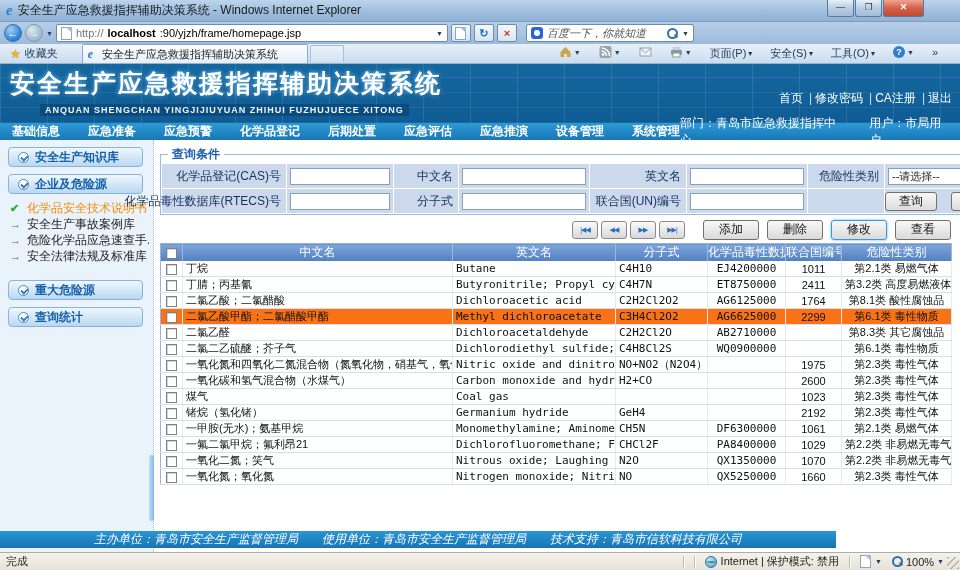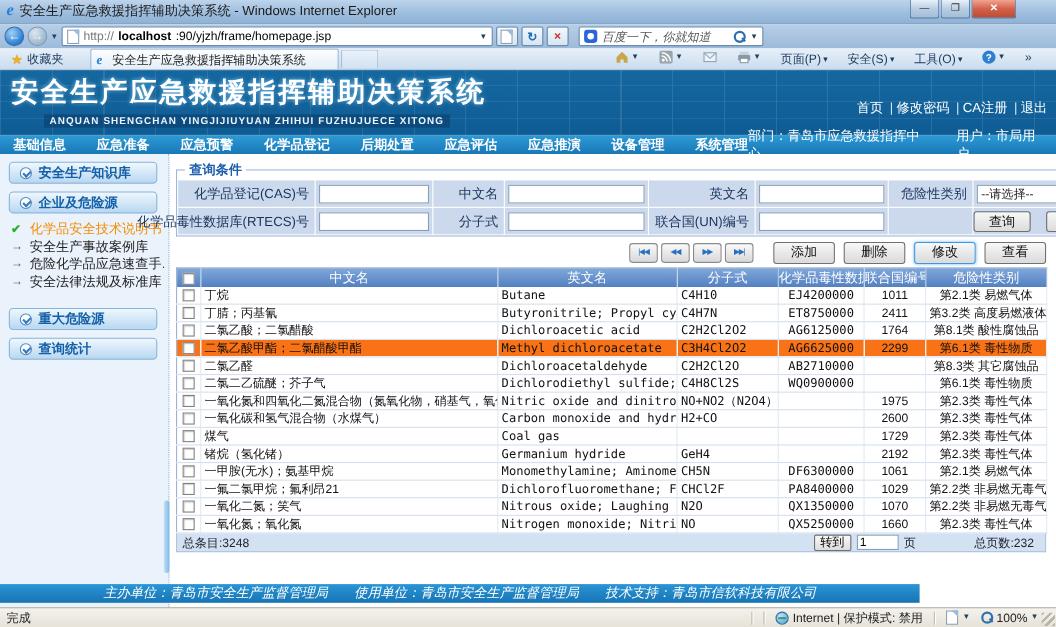--- a/index.html
+++ b/index.html
@@ -440,21 +440,21 @@
           <td class="c-r"></td>
           <td class="c-u">2600</td>
           <td class="c-h">第2.3类 毒性气体</td>
         </tr>
           <tr>
           <td class="c-cb"><span class="cb"></span></td>
           <td class="c-cn">煤气</td>
           <td class="c-en">Coal gas</td>
           <td class="c-f"></td>
           <td class="c-r"></td>
-          <td class="c-u">1729</td>
+          <td class="c-u">1023</td>
           <td class="c-h">第2.3类 毒性气体</td>
         </tr>
           <tr>
           <td class="c-cb"><span class="cb"></span></td>
           <td class="c-cn">锗烷（氢化锗）</td>
           <td class="c-en">Germanium hydride</td>
           <td class="c-f">GeH4</td>
           <td class="c-r"></td>
           <td class="c-u">2192</td>
           <td class="c-h">第2.3类 毒性气体</td>
@@ -491,29 +491,20 @@
           <td class="c-cn">一氧化氮；氧化氮</td>
           <td class="c-en">Nitrogen monoxide; Nitric oxide</td>
           <td class="c-f">NO</td>
           <td class="c-r">QX5250000</td>
           <td class="c-u">1660</td>
           <td class="c-h">第2.3类 毒性气体</td>
         </tr>
         </tbody>
     </table>
 
-    <div id="pagerbar">
-      <span id="total-items">总条目:3248</span>
-      <span class="mid">
-        <button id="goto-btn">转到</button>
-        <input id="page-input" value="1" style="">
-        <span>页</span>
-        <span id="total-pages">总页数:232</span>
-      </span>
-    </div>
 
   </div>
 
   <div id="org-footer">
     <span>主办单位：青岛市安全生产监督管理局　　使用单位：青岛市安全生产监督管理局　　技术支持：青岛市信软科技有限公司</span>
   </div>
 </div>
 
 <div class="bar" id="statusbar">
   <span id="status-left">完成</span>

